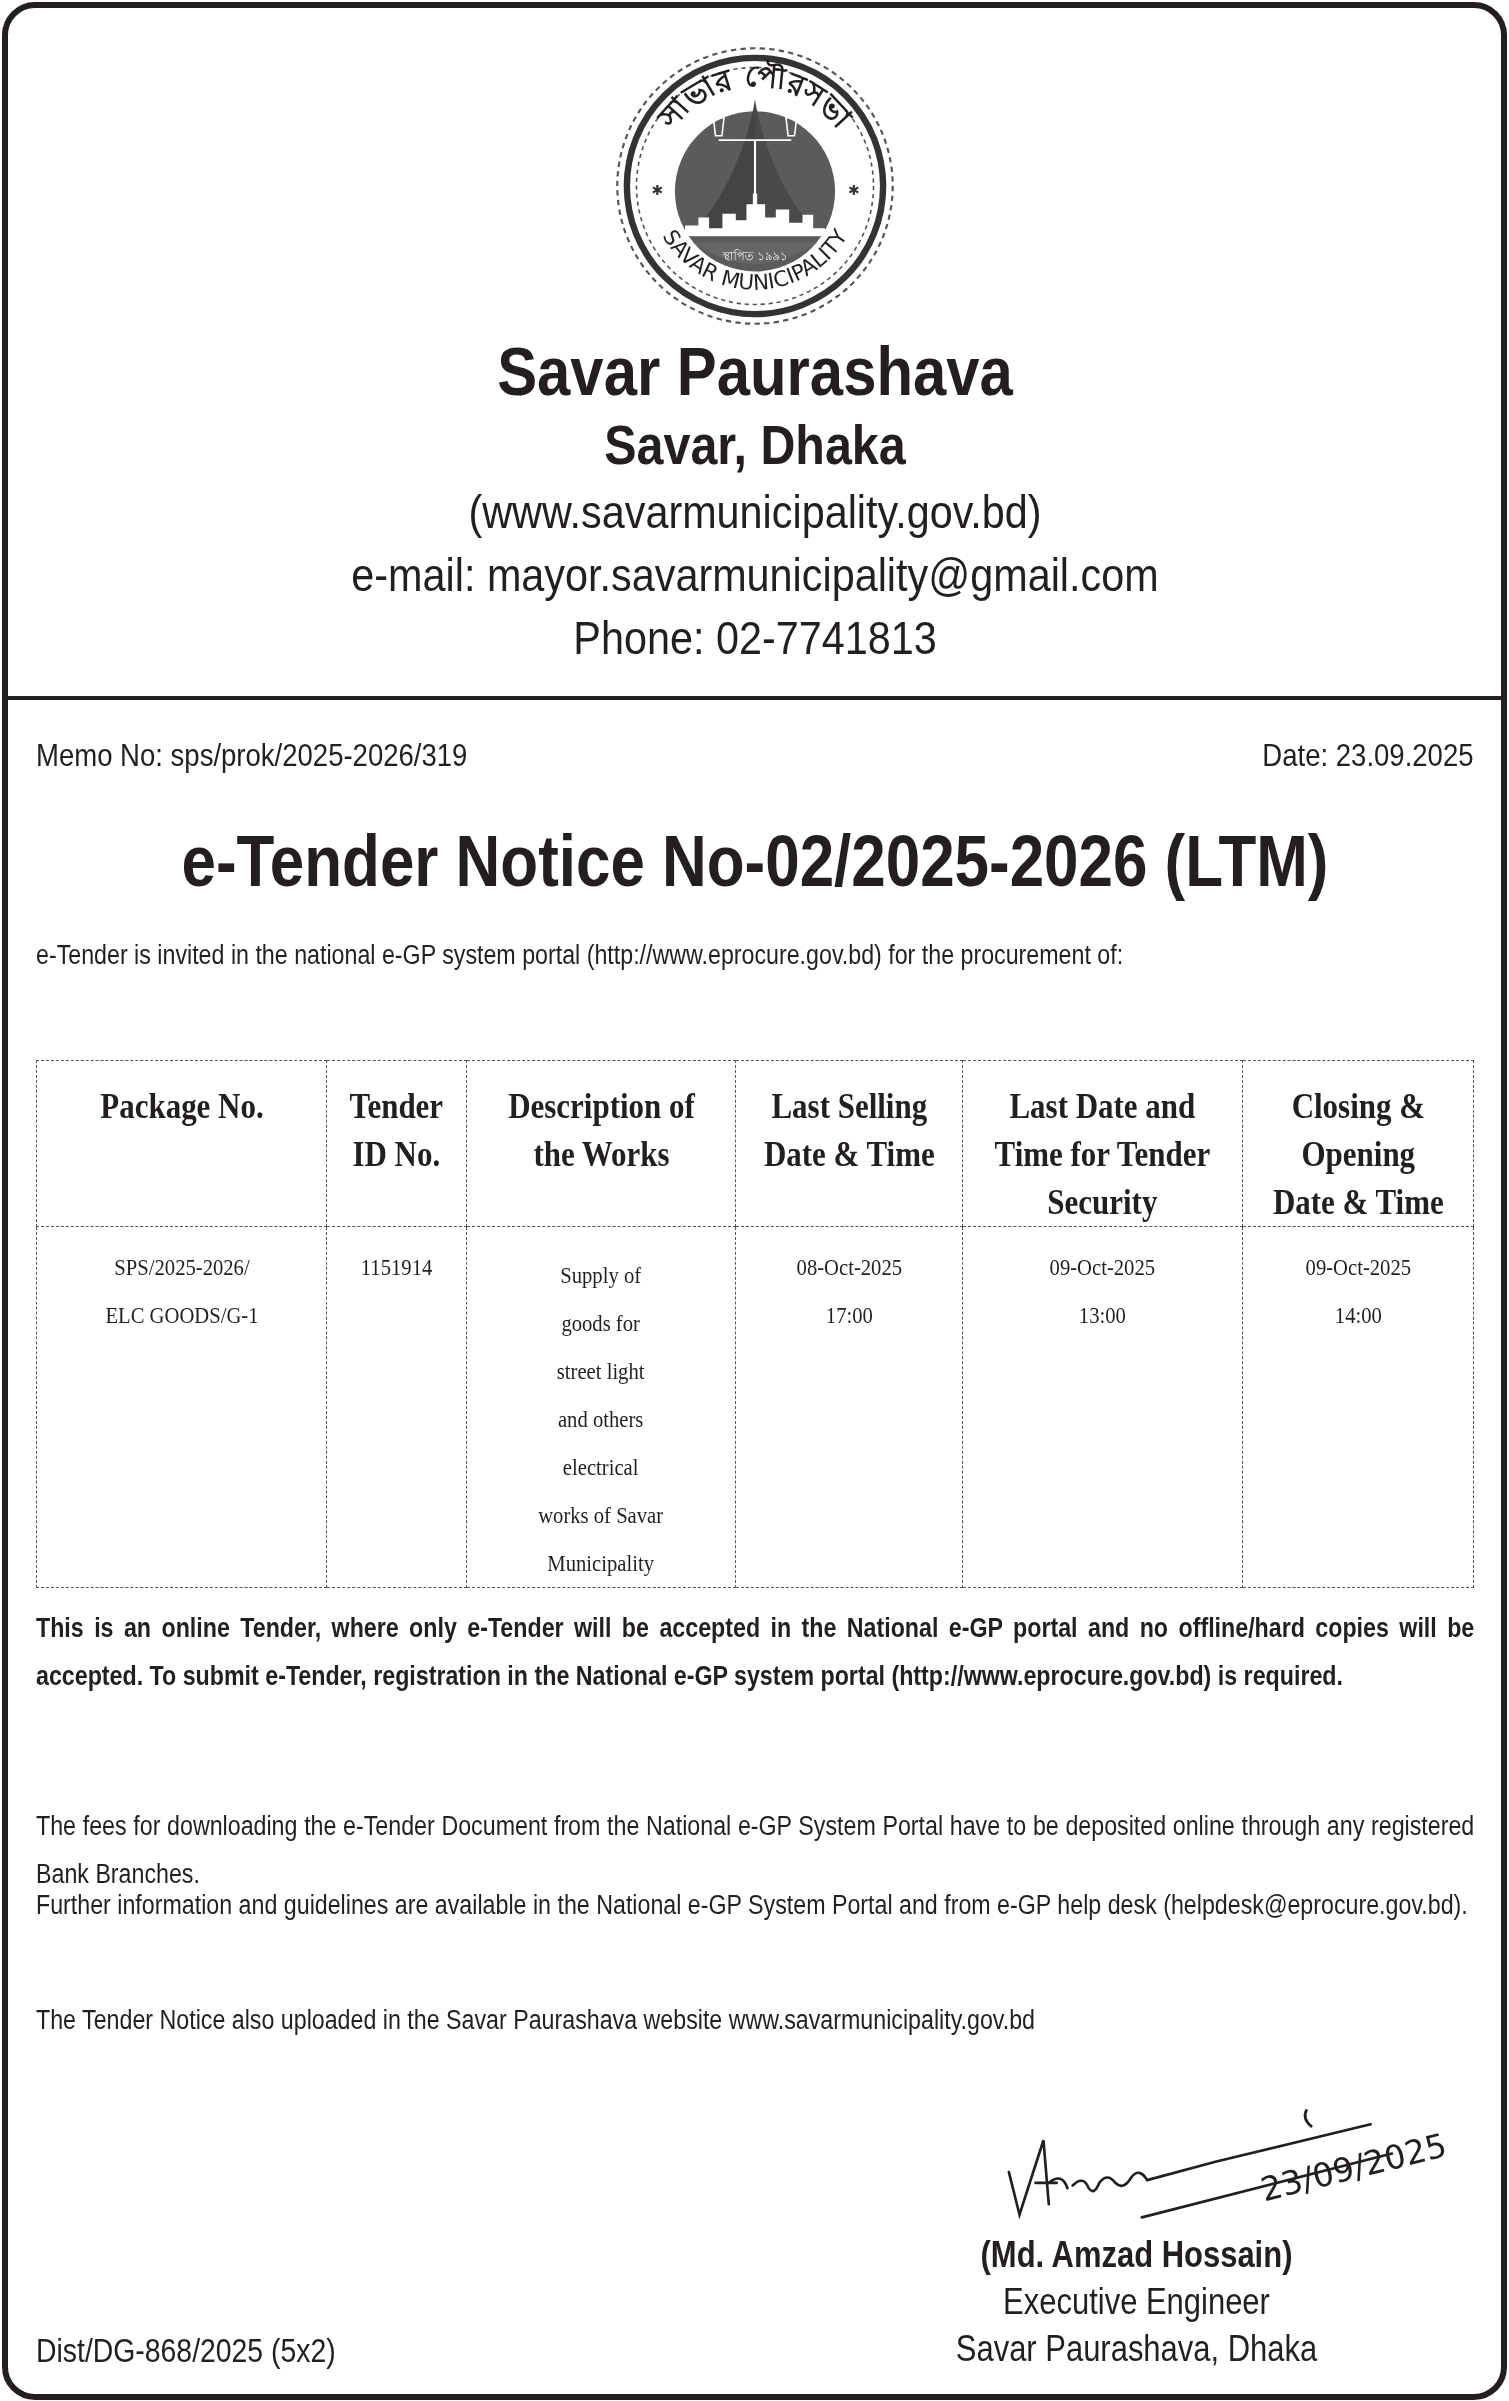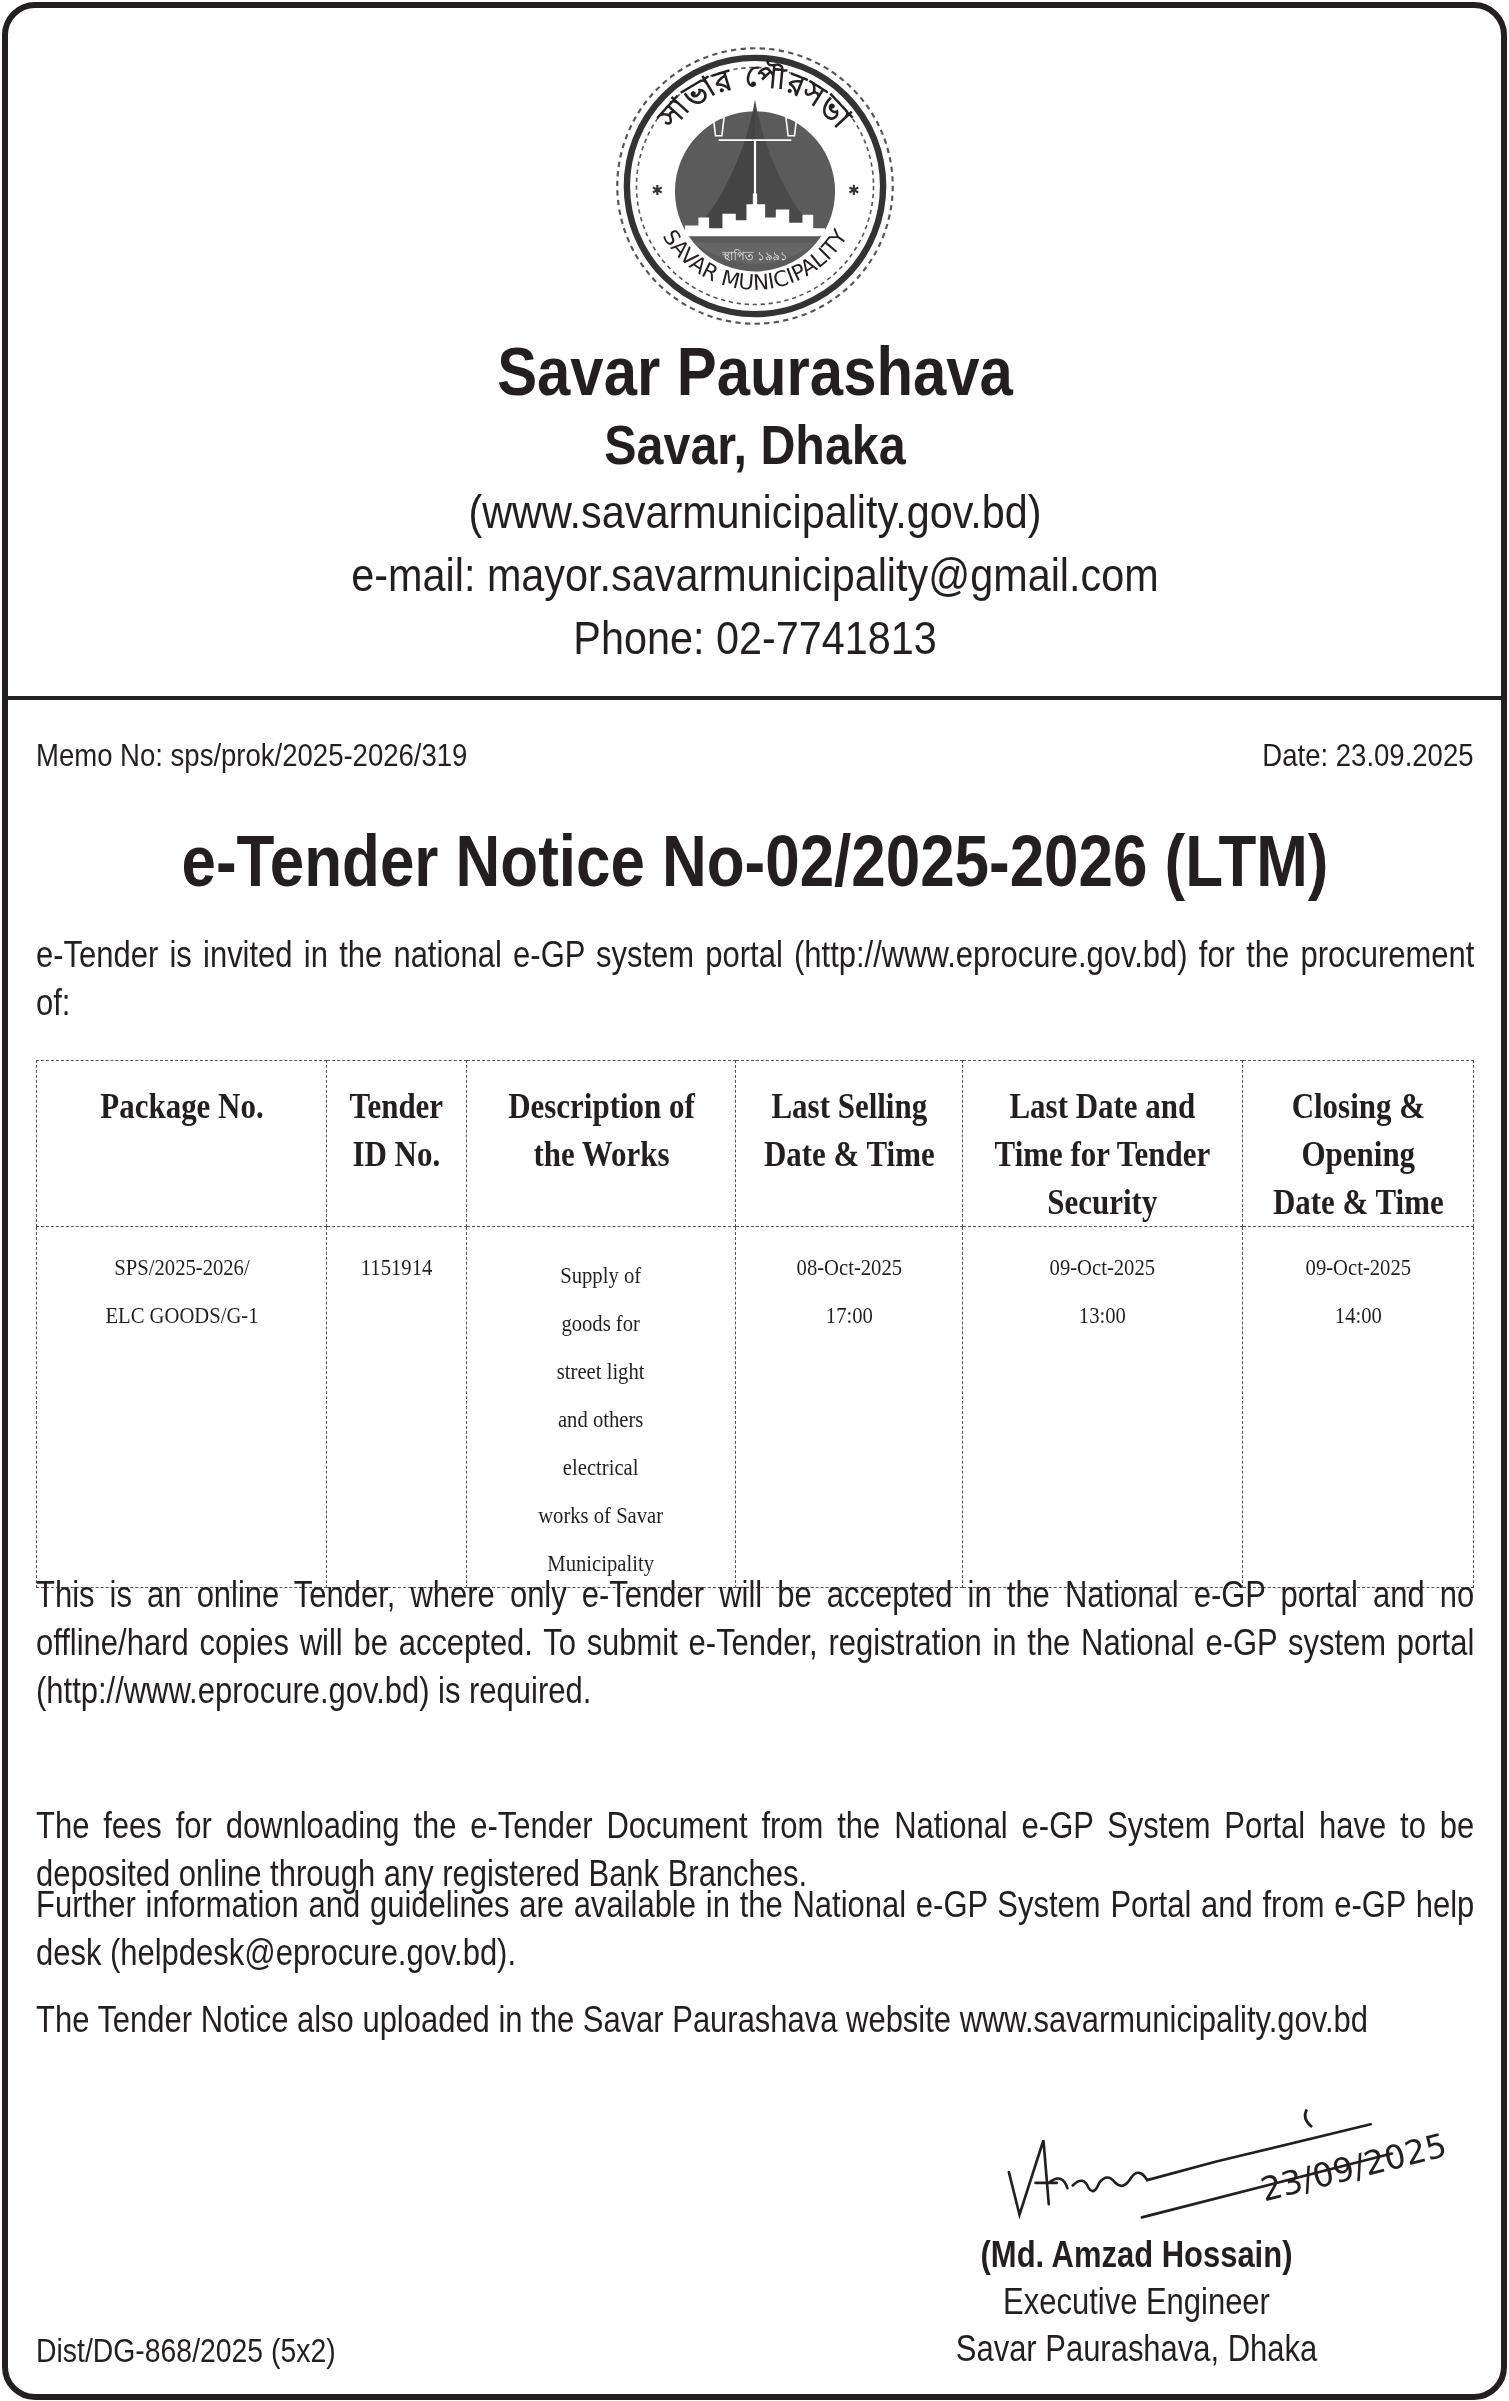--- a/index.html
+++ b/index.html
@@ -11,21 +11,21 @@
   .header-block { position: absolute; left: 0; top: 331px; width: 1510px; text-align: center; }
   .h-title { font-size: 68px; font-weight: bold; line-height: 80px; margin-top: 0; transform: scaleX(0.88); }
   .h-sub { font-size: 55px; font-weight: bold; line-height: 69px; transform: scaleX(0.88); }
   .h-line { font-size: 47px; line-height: 63px; transform: scaleX(0.88); }
   .divider { position: absolute; left: 6.4px; top: 696px; width: 1497px; height: 4.3px; background: #231f20; }
   .memo-row { position: absolute; left: 36px; top: 734px; width: 1438px; font-size: 32px; line-height: 43px; }
   .memo-row .memo { position: absolute; left: 0; top: 0; transform-origin: left; transform: scaleX(0.86); white-space: nowrap; }
   .memo-row .date { position: absolute; right: 0; top: 0; transform-origin: right; transform: scaleX(0.86); white-space: nowrap; }
   .notice-title { position: absolute; left: 0; top: 819px; width: 1510px; text-align: center;
                   font-size: 72px; font-weight: bold; line-height: 85px; transform: scaleX(0.86); }
-  .para { position: absolute; left: 36px; width: 1438px; font-size: 36px; line-height: 48px;
+  .para { position: absolute; left: 36px; width: 1438px; font-size: 27px; line-height: 48px;
           text-align: justify; }
   .sq { transform-origin: left top; transform: scaleX(0.86); width: 116.3%; }
   table.tender { position: absolute; left: 36px; top: 1060px; width: 1438px; height: 520px;
                  border-collapse: collapse; table-layout: fixed; font-family: Liberation Serif, serif; }
   table.tender th, table.tender td { border: 1.6px dashed #555; vertical-align: top; text-align: center; padding: 0; }
   table.tender th { font-weight: bold; font-size: 36px; line-height: 48px; height: 160px; padding-top: 21.3px; box-sizing: border-box; }
   table.tender td { font-size: 24px; line-height: 48px; padding-top: 16px; }
   .cell-text { display: inline-block; transform: scaleX(0.86); }
   .wrap-text { white-space: pre-line; }
   .sign-block { position: absolute; left: 907px; top: 2092px; width: 602px; height: 310px; }
@@ -137,21 +137,21 @@
       <td><span class="cell-text wrap-text">08-Oct-2025
 17:00</span></td>
       <td><span class="cell-text wrap-text">09-Oct-2025
 13:00</span></td>
       <td><span class="cell-text wrap-text">09-Oct-2025
 14:00</span></td>
     </tr>
   </tbody>
 </table>
 
-<div class="para" style="top:1571px;">
+<div class="para" style="top:1604px;font-weight:bold;">
   <div class="sq">This is an online Tender, where only e-Tender will be accepted in the National e-GP portal and no offline/hard copies will be accepted. To submit e-Tender, registration in the National e-GP system portal (http://www.eprocure.gov.bd) is required.</div>
 </div>
 <div class="para" style="top:1766px;margin-top:36px;">
   <div class="sq">The fees for downloading the e-Tender Document from the National e-GP System Portal have to be deposited online through any registered Bank Branches.</div>
 </div>
 <div class="para" style="top:1881px;">
   <div class="sq">Further information and guidelines are available in the National e-GP System Portal and from e-GP help desk (helpdesk@eprocure.gov.bd).</div>
 </div>
 <div class="para" style="top:1996px;">
   <div class="sq">The Tender Notice also uploaded in the Savar Paurashava website www.savarmunicipality.gov.bd</div>

